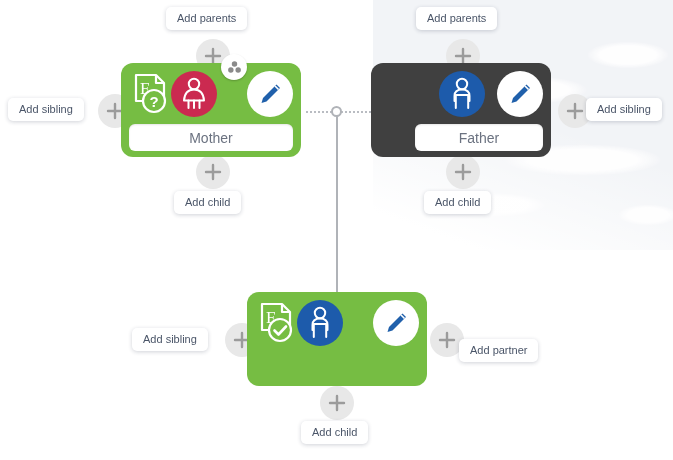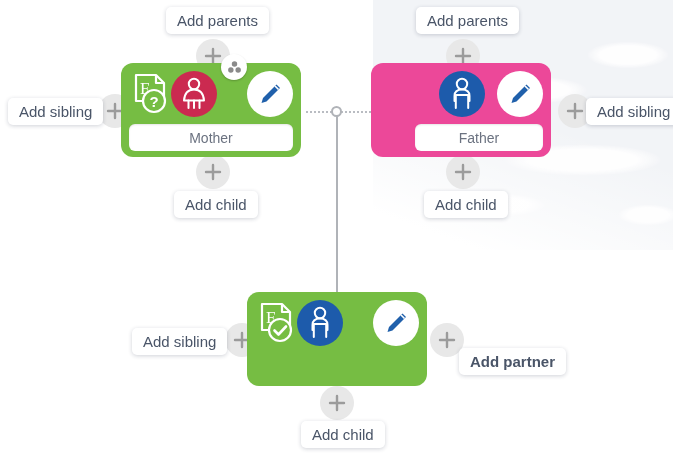--- a/index.html
+++ b/index.html
@@ -86,21 +86,21 @@
 
   
   .card {
     position: absolute;
     border-radius: 12px;
     box-sizing: border-box;
     padding: 7px 8px 8px 8px;
     z-index: 6;
   }
   .card.green  { background: #76bd43; }
-  .card.grey   { background: #ec4899; padding-left: 44px; }
+  .card.grey   { background: #404040; padding-left: 44px; }
 
   .card-icons {
     display: flex;
     align-items: center;
     height: 48px;
     position: relative;
   }
   .doc-icon {
     width: 40px;
     height: 44px;
@@ -167,21 +167,21 @@
     z-index: 4;
   }
   .plus svg { display: block; }
 
   
   .pill {
     position: absolute;
     background: #ffffff;
     border-radius: 5px;
     box-shadow: 0 1px 4px rgba(20,30,60,.20);
-    font-size: 15px;
+    font-size: 11px;
     color: #4a5568;
     padding: 6px 11px;
     white-space: nowrap;
     z-index: 8;
     line-height: 1;
   }
 </style>
 </head>
 <body>
 
@@ -315,21 +315,21 @@
       <path d="M10 3 V17 M3 10 H17" stroke="#9b9b9b" stroke-width="2.4" stroke-linecap="round" fill="none"></path>
     </svg>
   </div>
   <div class="pill" style="left:132px; top:328px;">Add sibling</div>
 
   <div class="plus" style="left:430px; top:323px;">
     <svg width="20" height="20" viewBox="0 0 20 20">
       <path d="M10 3 V17 M3 10 H17" stroke="#9b9b9b" stroke-width="2.4" stroke-linecap="round" fill="none"></path>
     </svg>
   </div>
-  <div class="pill" style="left:459px; top:348px;font-weight:bold;">Add partner</div>
+  <div class="pill" style="left:459px; top:339px;">Add partner</div>
 
   <div class="plus" style="left:320px; top:386px;">
     <svg width="20" height="20" viewBox="0 0 20 20">
       <path d="M10 3 V17 M3 10 H17" stroke="#9b9b9b" stroke-width="2.4" stroke-linecap="round" fill="none"></path>
     </svg>
   </div>
   <div class="pill" style="left:301px; top:421px;">Add child</div>
 
   <div class="card green" style="left:247px; top:292px; width:180px; height:94px;">
     <div class="card-icons">

